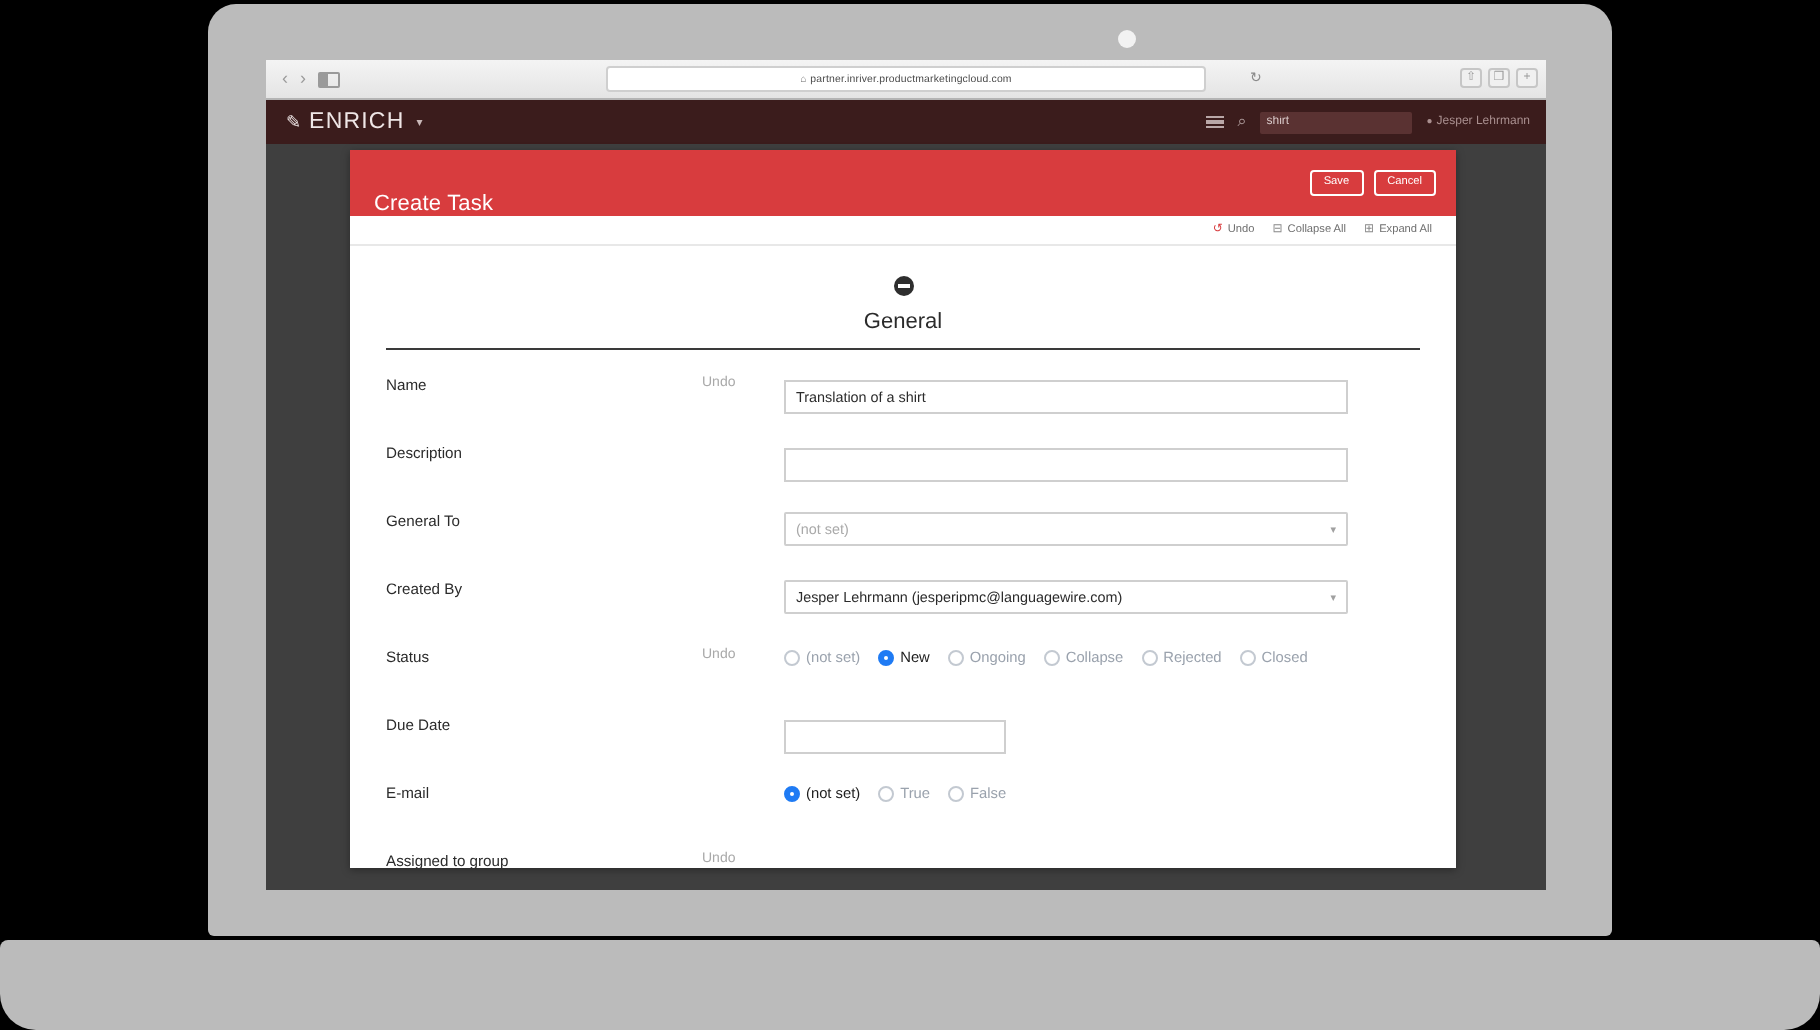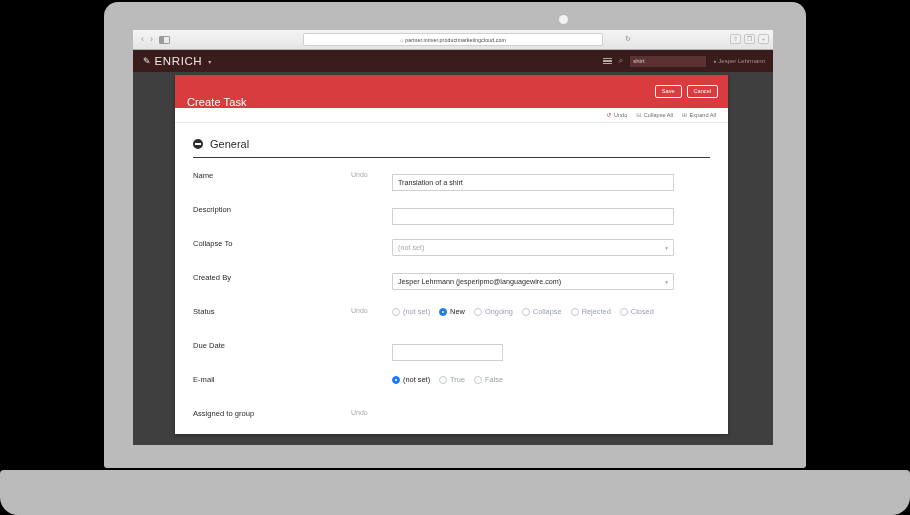--- a/index.html
+++ b/index.html
@@ -252,20 +252,21 @@
 
   
   #modal-body { padding: 10px 18px 0 18px; }
   #section-general-header {
     display: flex;
     align-items: center;
     gap: 7px;
     padding: 5px 0 7px 0;
     border-bottom: 1.4px solid #3a3a3a;
     margin-bottom: 13px;
+    flex-direction: column;
   }
   #collapse-circle-icon {
     width: 10px; height: 10px;
     border-radius: 50%;
     background: #2e2e2e;
     position: relative;
     flex: none;
   }
   #collapse-circle-icon::after {
     content: "";
@@ -463,21 +464,21 @@
             <div class="field-label">Name</div>
             <div class="undo-slot">Undo</div>
             <div class="field-control"><input type="text" class="text-input" value="Translation of a shirt" style=""></div>
           </div>
           <div class="form-row">
             <div class="field-label">Description</div>
             <div class="undo-slot"></div>
             <div class="field-control"><input type="text" class="text-input" style=""></div>
           </div>
           <div class="form-row">
-            <div class="field-label">Collapse To</div>
+            <div class="field-label">General To</div>
             <div class="undo-slot"></div>
             <div class="field-control">
               <div class="select-box placeholder">
                 <span>(not set)</span>
                 <span class="select-caret-icon">▾</span>
               </div>
             </div>
           </div>
           <div class="form-row">
             <div class="field-label">Created By</div>

